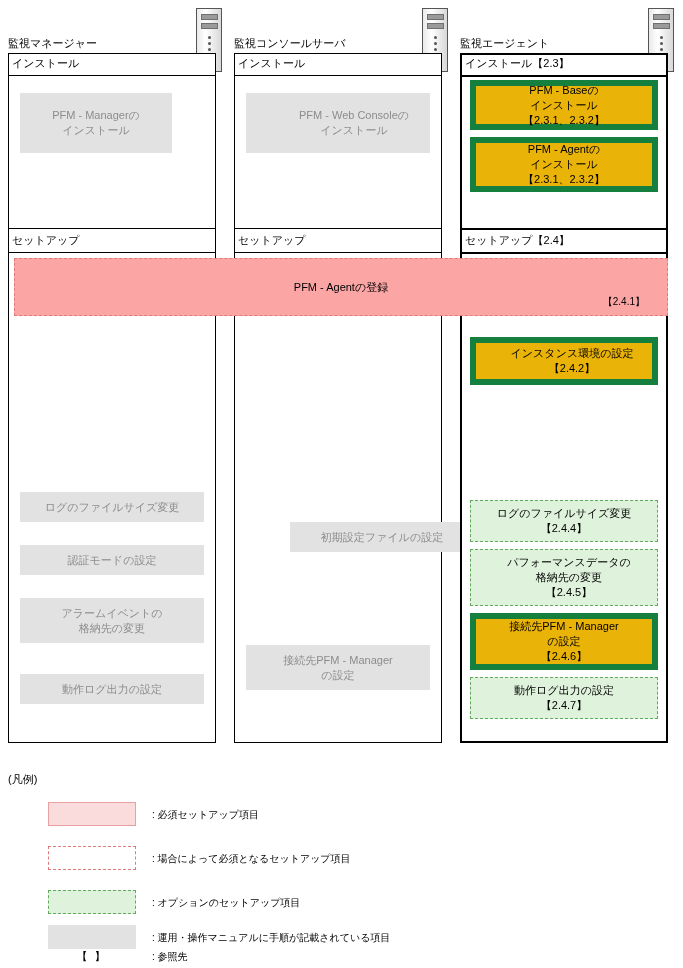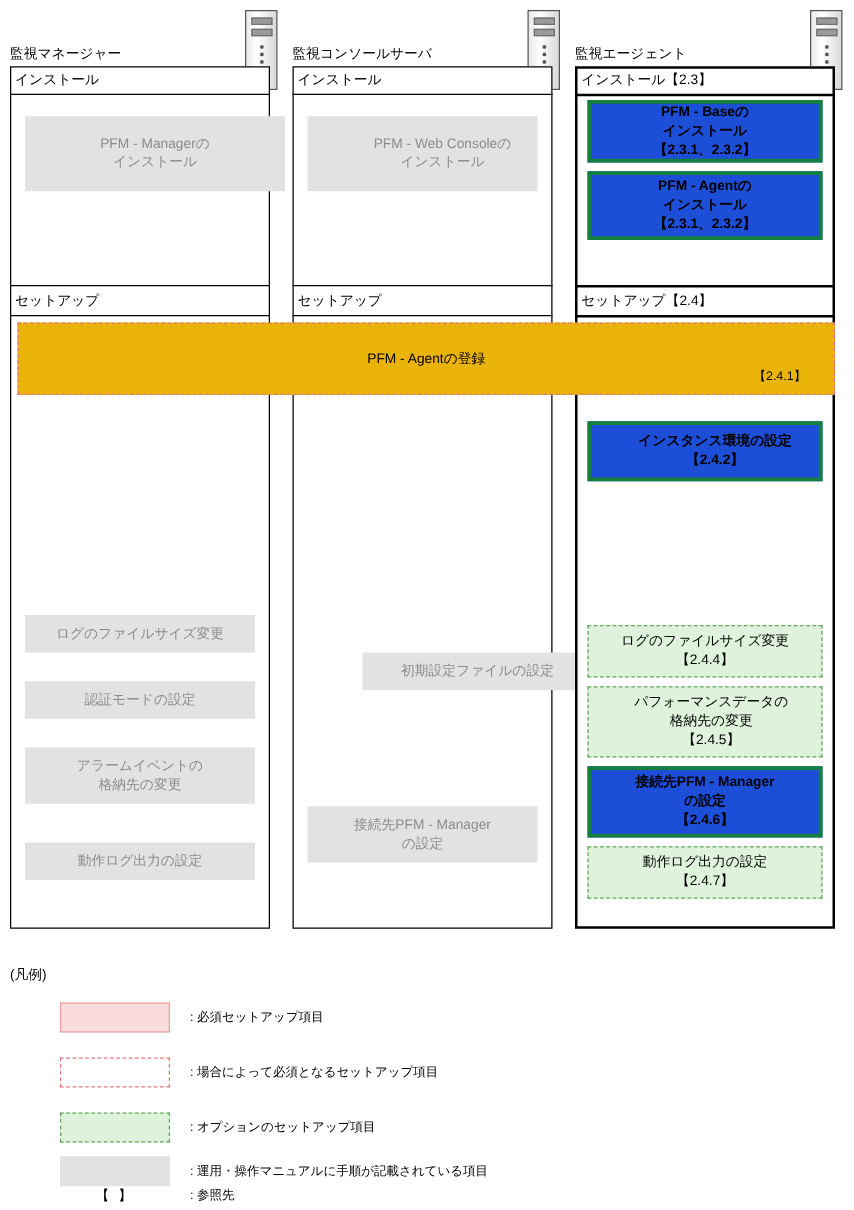--- a/index.html
+++ b/index.html
@@ -98,34 +98,33 @@
     white-space: pre;
   }
   
   .node.gray {
     background: #e2e2e2;
     color: #8c8c8c;
     border: none;
   }
   
   .node.req {
-    background: #1d4ed8;
+    background: #eab308;
     color: #000;
-    border: 3px solid #15803d;
-    font-weight: bold;
+    border: 6px solid #15803d;
   }
   
   .node.opt {
     background: #dff3dc;
     color: #000;
     border: 1px dashed #63a85c;
   }
   
   .node.cond {
-    background: #eab308;
+    background: #fca5a5;
     color: #000;
     border: 1px dashed #e07b7b;
   }
 
   .node .ref {
     position: absolute;
     right: 22px;
     bottom: 6px;
     font-size: 10px;
   }
@@ -210,21 +209,21 @@
       </div>
   </div>
 
   <div class="colbox" style="left:8px; top:53px; width:208px; height:690px;"></div>
   <div class="section-label" style="left:12px; top:56px;">インストール</div>
   <div class="hline" style="left:8px; top:75px; width:208px;"></div>
   <div class="hline" style="left:8px; top:228px; width:208px;"></div>
   <div class="section-label" style="left:12px; top:233px;">セットアップ</div>
   <div class="hline" style="left:8px; top:252px; width:208px;"></div>
 
-  <div class="node gray" style="left:20px; top:93px; width:208px; height:60px;">PFM - Managerの
+  <div class="node gray" style="left:20px; top:93px; width:152px; height:60px;">PFM - Managerの
 インストール</div>
 
   <div class="node gray" style="left:20px; top:492px; width:184px; height:30px;">ログのファイルサイズ変更</div>
   <div class="node gray" style="left:20px; top:545px; width:184px; height:30px;">認証モードの設定</div>
   <div class="node gray" style="left:20px; top:598px; width:184px; height:45px;">アラームイベントの
 格納先の変更</div>
   <div class="node gray" style="left:20px; top:674px; width:184px; height:30px;">動作ログ出力の設定</div>
 
   <div class="colbox" style="left:234px; top:53px; width:208px; height:690px;"></div>
   <div class="section-label" style="left:238px; top:56px;">インストール</div>

